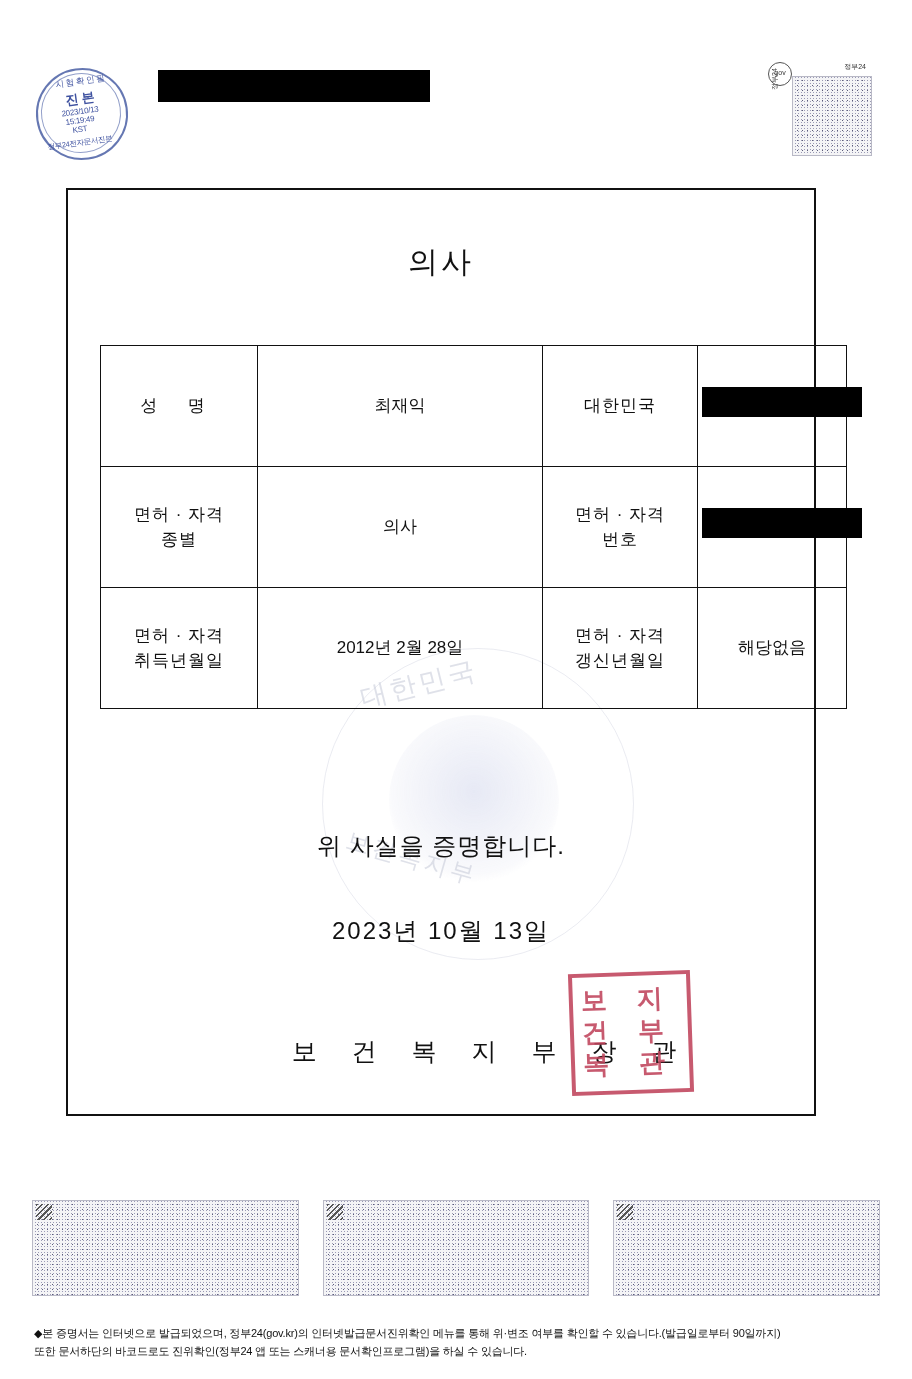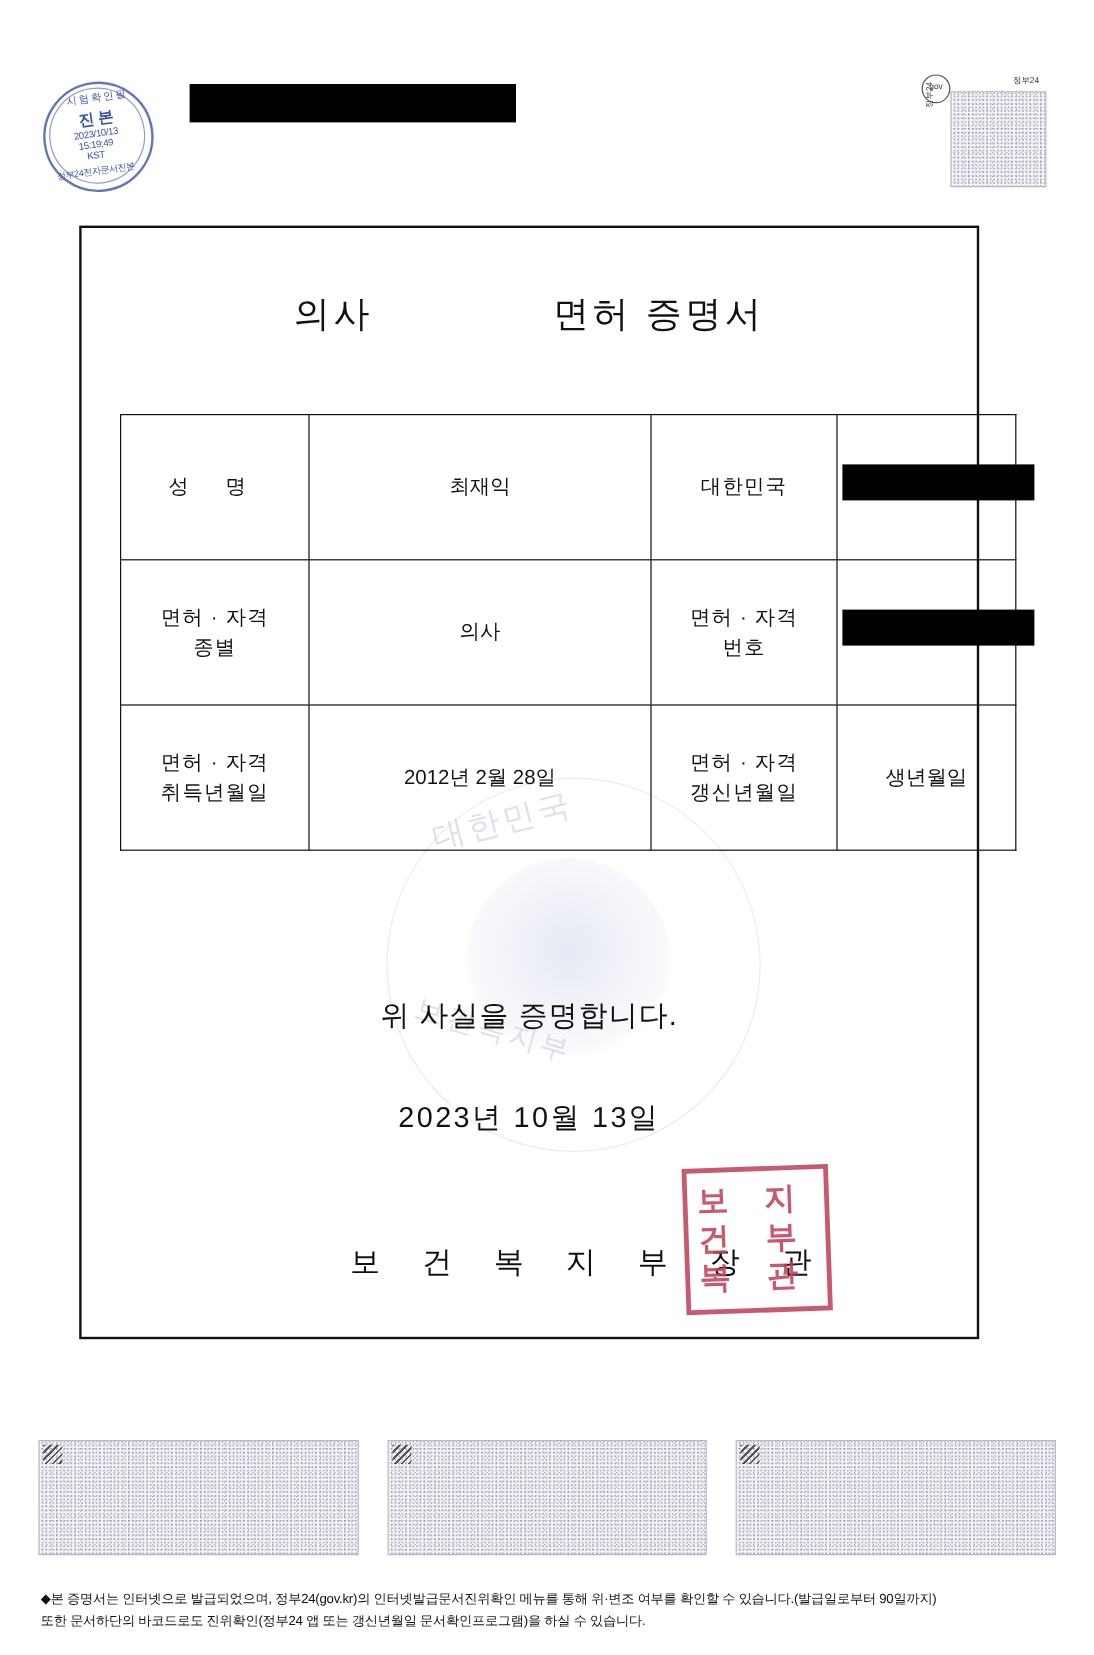--- a/index.html
+++ b/index.html
@@ -364,21 +364,20 @@
     <div class="wm-ring"></div>
     <div class="wm-circle"></div>
     <div class="wm-text">
       <span class="wm-t1">대한민국</span>
       <span class="wm-t2">보건복지부</span>
     </div>
   </div>
 
   <div class="cert-title">
     <span>의사</span>
-    <span>면허 증명서</span>
   </div>
 
   <table class="cert-table">
     <tbody>
       <tr>
         <td class="col-label label-spaced">성        명</td>
         <td class="col-value">최재익</td>
         <td class="col-label2">대한민국</td>
         <td class="col-value2">
           <span class="redact redact-cell r-birth"></span>
@@ -393,21 +392,21 @@
         <td class="col-value2">
           <span class="redact redact-cell r-license"></span>
         </td>
       </tr>
       <tr>
         <td class="col-label" style="white-space:pre-line;">면허 · 자격
 취득년월일</td>
         <td class="col-value">2012년 2월 28일</td>
         <td class="col-label2" style="white-space:pre-line;">면허 · 자격
 갱신년월일</td>
-        <td class="col-value2">생년월일</td>
+        <td class="col-value2">해당없음</td>
       </tr>
     </tbody>
   </table>
 
   <div class="statement stmt-1">위 사실을 증명합니다.</div>
   <div class="statement stmt-date">2023년  10월  13일</div>
   <div class="statement issuer">보 건 복 지 부 장 관</div>
 
   <div class="seal">
     <span class="s1">보</span>
@@ -426,14 +425,14 @@
   <div class="barcode noise">
       <div class="corner"></div>
     </div>
   <div class="barcode noise">
       <div class="corner"></div>
     </div>
 </div>
 
 <div class="footer">
   <div>◆본 증명서는 인터넷으로 발급되었으며, 정부24(gov.kr)의 인터넷발급문서진위확인 메뉴를 통해 위·변조 여부를 확인할 수 있습니다.(발급일로부터 90일까지)</div>
-  <div>또한 문서하단의 바코드로도 진위확인(정부24 앱 또는 갱신년월일 문서확인프로그램)을 하실 수 있습니다.</div>
+  <div>또한 문서하단의 바코드로도 진위확인(정부24 앱 또는 스캐너용 문서확인프로그램)을 하실 수 있습니다.</div>
 </div>
 
 </body></html>

